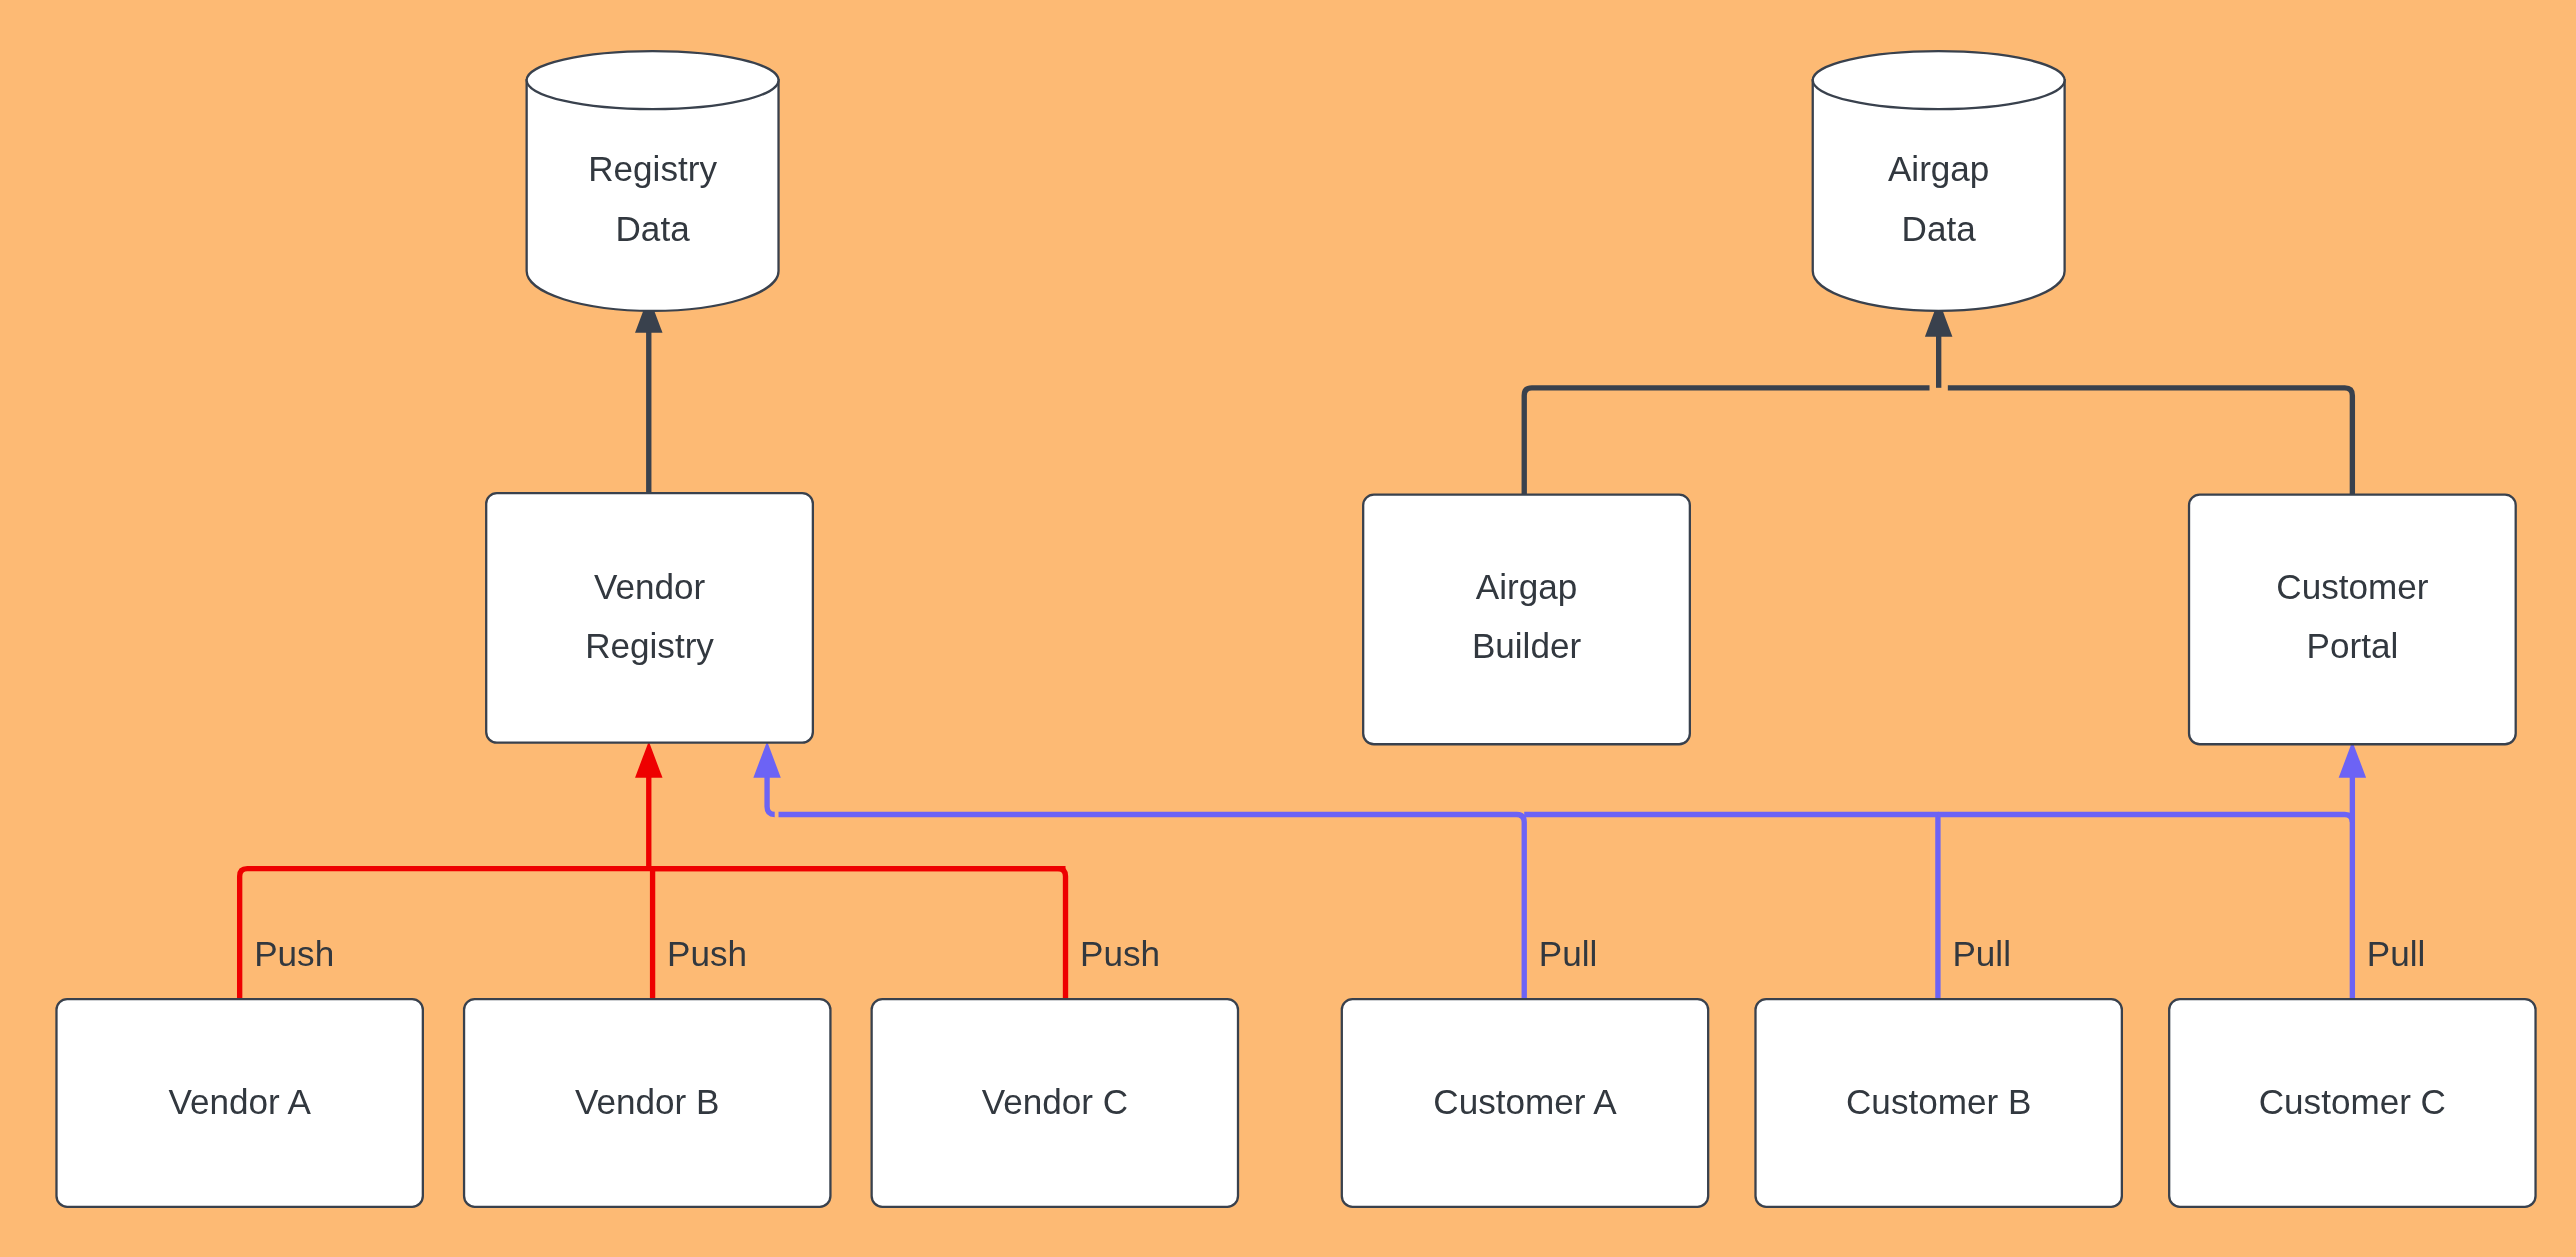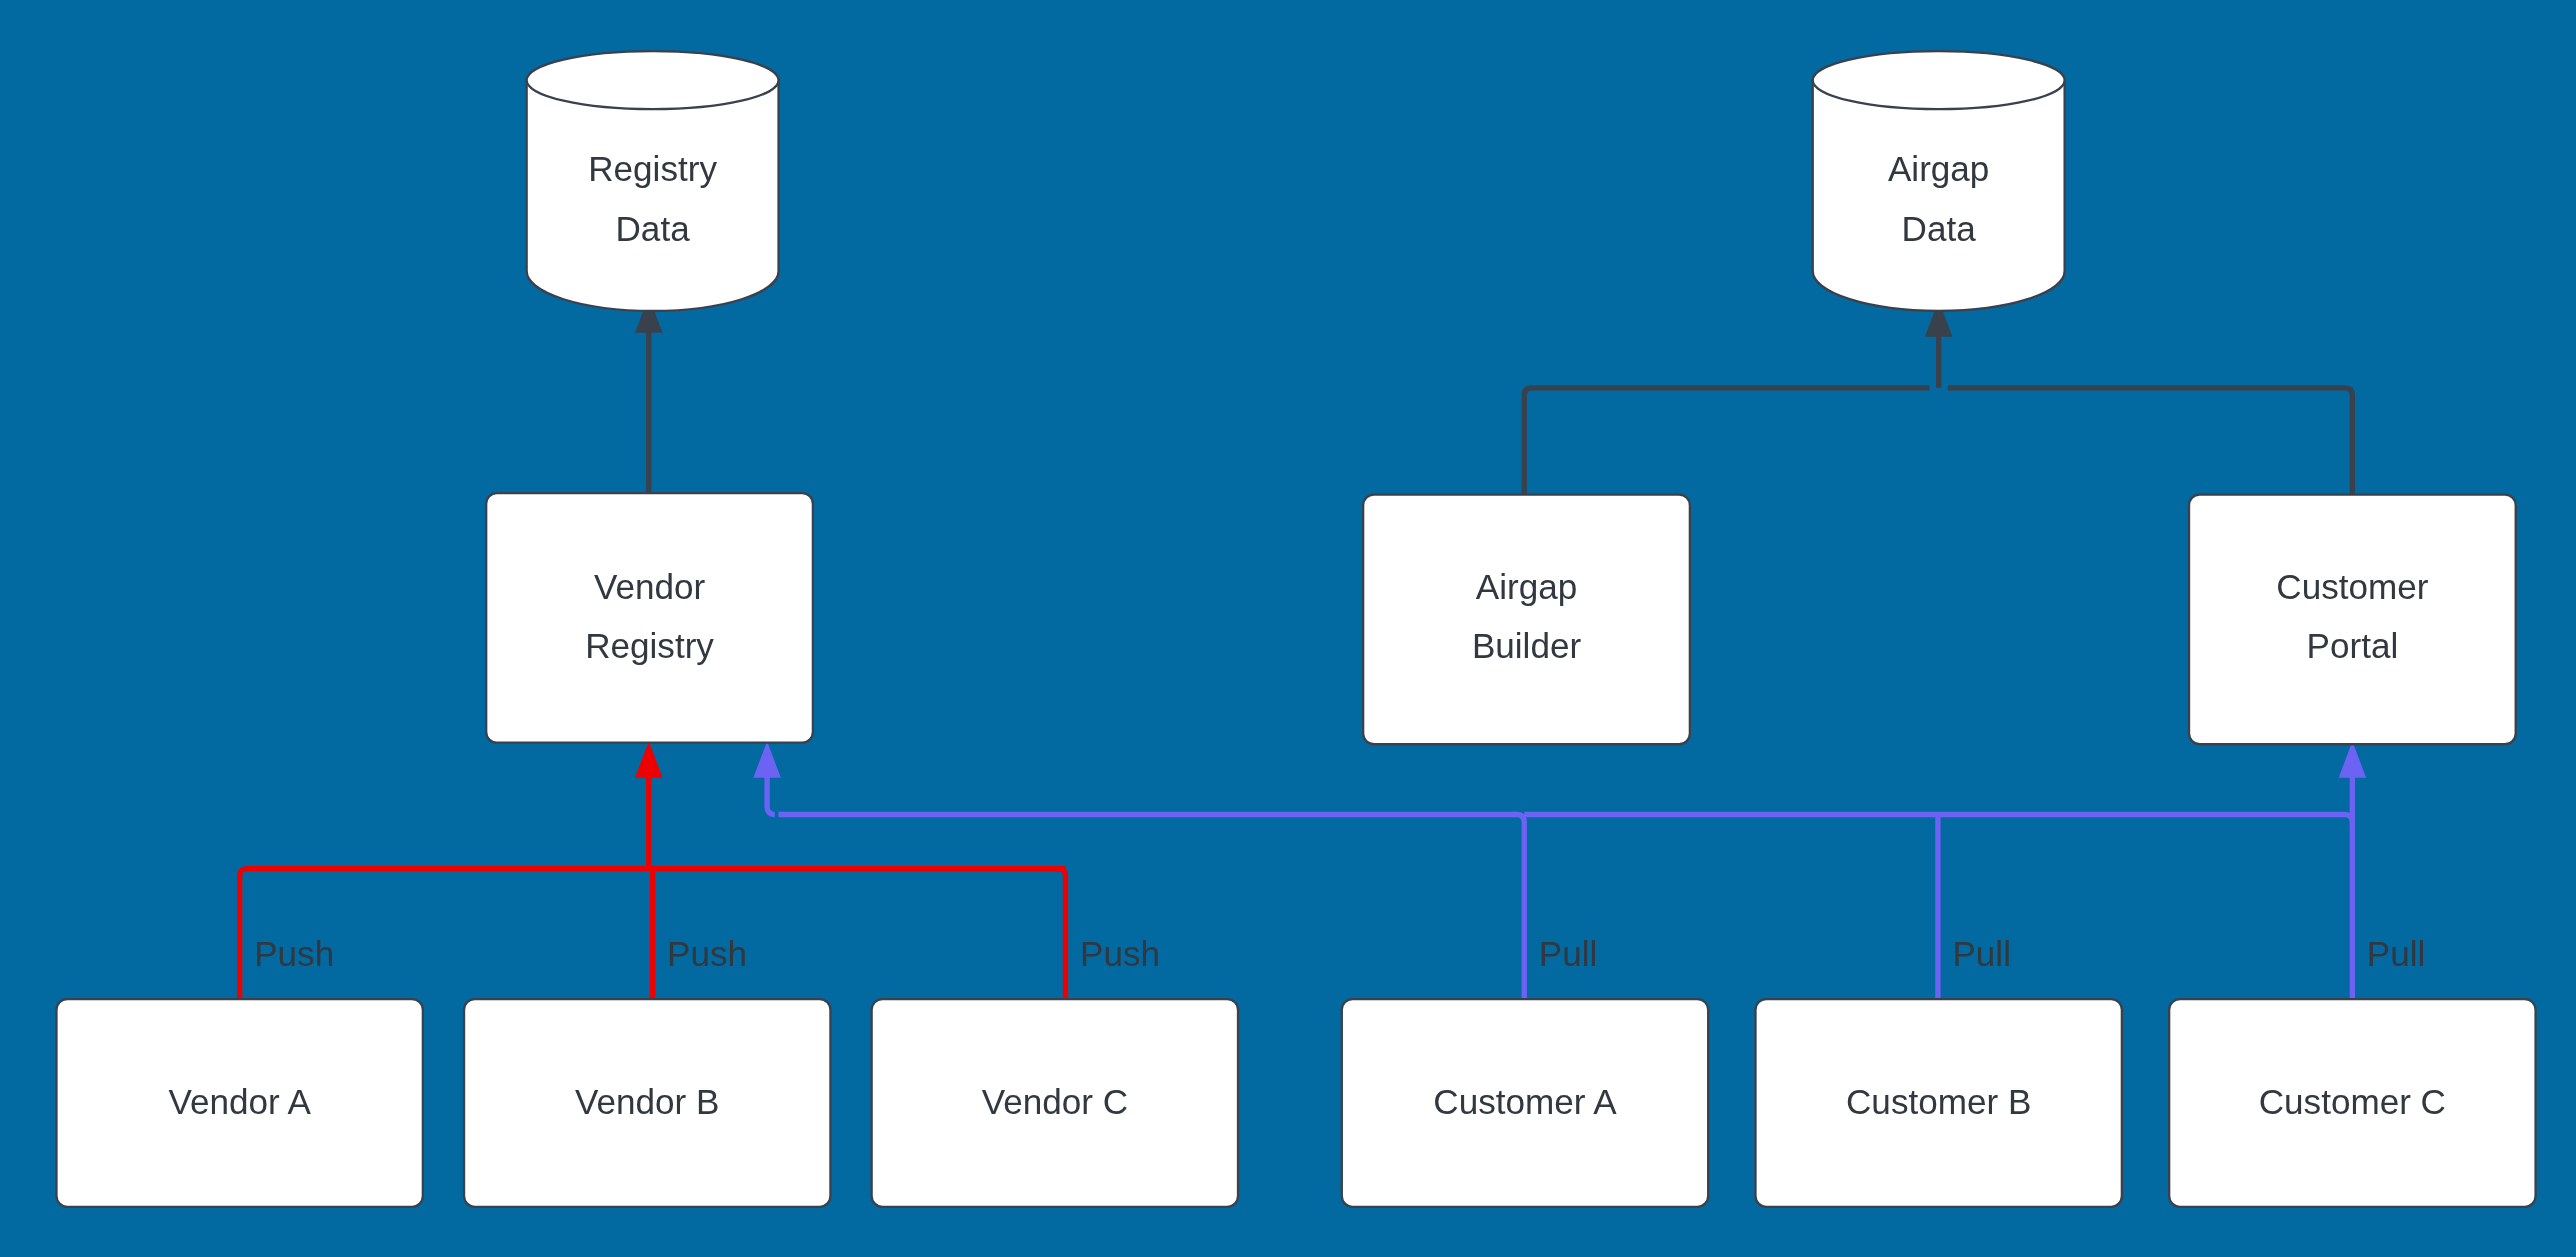--- a/index.html
+++ b/index.html
@@ -10,21 +10,21 @@
   body {
     width: 2576px;
     height: 1258px;
     overflow: hidden;
     font-family: "Liberation Sans", sans-serif;
   }
   #diagram-root {
     position: relative;
     width: 2576px;
     height: 1258px;
-    background: #0369a1;
+    background: #fdba74;
   }
   svg#diagram-canvas {
     display: block;
     width: 2576px;
     height: 1258px;
   }
   .node-shape {
     fill: #ffffff;
     stroke: #39414d;
     stroke-width: 3;

